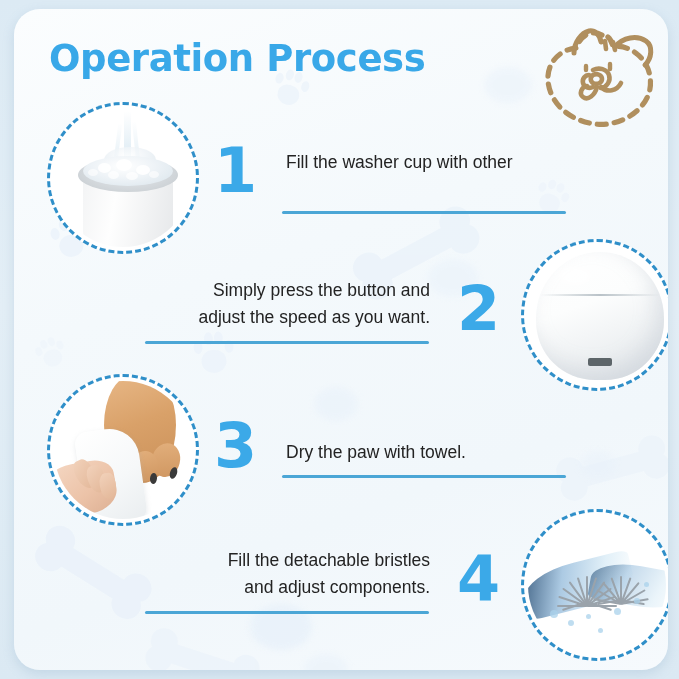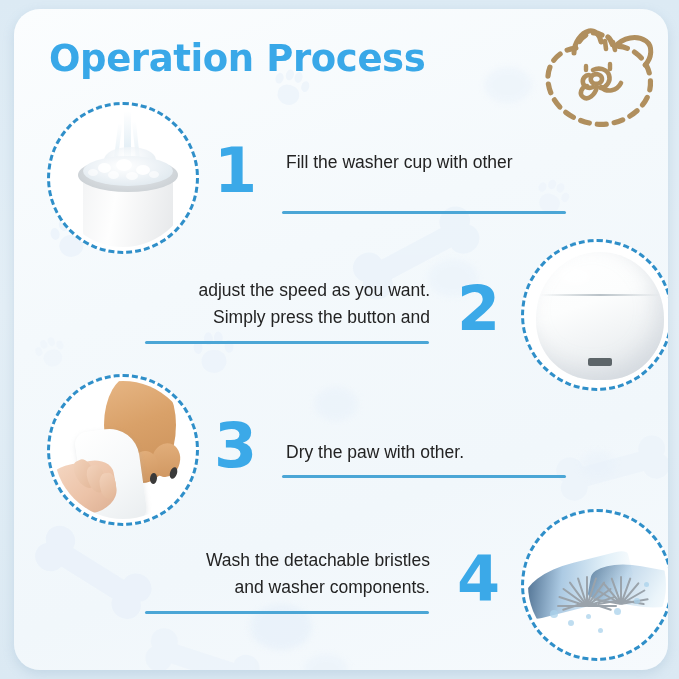--- a/index.html
+++ b/index.html
@@ -404,22 +404,22 @@
           <div class="device" style="left:8px; top:6px; width:128px; height:128px;"></div>
           <div class="device-seam" style="left:12px; top:48px; width:120px;"></div>
           <div class="device-btn" style="left:60px; top:112px; width:24px; height:8px;"></div>
           <div class="foam-bit" style="left:30px; top:20px; width:34px; height:20px; opacity:.6; filter:blur(3px);"></div>
         </div>
       </div>
 
       <div class="num" style="left:443px; top:269px;">2</div>
 
       <div class="caption right" style="left:121px; top:268px; width:295px;">
+        <div>Simply press the button and</div>
         <div>adjust the speed as you want.</div>
-        <div>Simply press the button and</div>
       </div>
 
       <div class="rule" style="left:131px; top:332px; width:284px;"></div>
     </div>
 
     <div class="step">
 
       <div class="photo-circle" style="left:33px; top:365px; width:152px; height:152px;">
         <div class="photo-inner">
 
@@ -434,21 +434,21 @@
           <div class="hand" style="left:-10px; top:82px; width:72px; height:52px; transform:rotate(-10deg);"></div>
           <div class="finger" style="left:22px; top:78px; width:18px; height:30px; transform:rotate(-28deg);"></div>
           <div class="finger" style="left:34px; top:84px; width:17px; height:28px; transform:rotate(-18deg);"></div>
           <div class="finger" style="left:46px; top:92px; width:16px; height:26px; transform:rotate(-8deg);"></div>
         </div>
       </div>
 
       <div class="num" style="left:200px; top:406px;">3</div>
 
       <div class="caption" style="left:272px; top:430px;">
-        <div>Dry the paw with other.</div>
+        <div>Dry the paw with towel.</div>
       </div>
 
       <div class="rule" style="left:268px; top:466px; width:284px;"></div>
     </div>
 
     <div class="step">
 
       <div class="photo-circle" style="left:507px; top:500px; width:152px; height:152px;">
         <div class="photo-inner">
           <div class="water-sheet" style="left:-4px; top:46px; width:110px; height:46px; transform:rotate(-14deg);"></div>
@@ -490,21 +490,21 @@
           <div class="droplet" style="left:86px; top:92px; width:7px; height:7px;"></div>
           <div class="droplet" style="left:106px; top:82px; width:6px; height:6px;"></div>
           <div class="droplet" style="left:70px; top:112px; width:5px; height:5px;"></div>
           <div class="droplet" style="left:116px; top:66px; width:5px; height:5px;"></div>
         </div>
       </div>
 
       <div class="num" style="left:443px; top:539px;">4</div>
 
       <div class="caption right" style="left:121px; top:538px; width:295px;">
-        <div>Wash the detachable bristles</div>
-        <div>and washer components.</div>
+        <div>Fill the detachable bristles</div>
+        <div>and adjust components.</div>
       </div>
 
       <div class="rule" style="left:131px; top:602px; width:284px;"></div>
     </div>
 
   </div>
 </div>
 
 </body></html>

